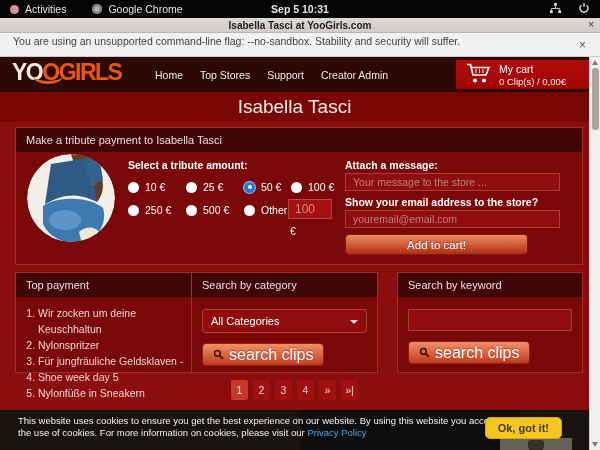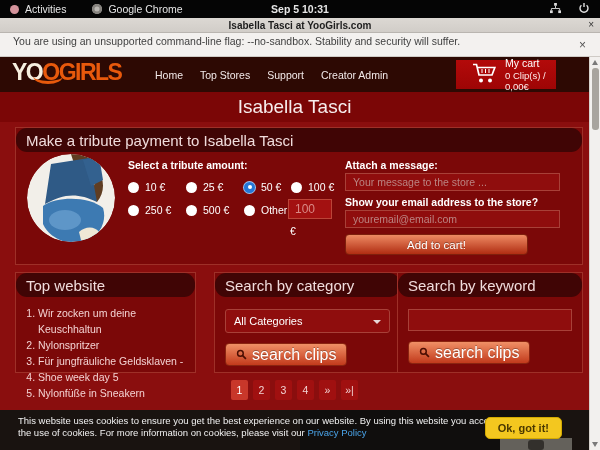--- a/index.html
+++ b/index.html
@@ -29,31 +29,31 @@
   .browser-page { position:absolute; left:0; top:57px; right:11px; bottom:0; background:#8a0e0e; overflow:hidden; }
 
   
   .site-header { position:absolute; left:0; top:0; right:0; height:35px; background:#2d0903; }
   .logo { position:absolute; left:12px; top:3px; font-size:23px; font-weight:800; letter-spacing:-1.5px; line-height:24px; cursor:pointer;text-align:right; }
   .logo .l1 { color:#f6efdf; }
   .logo .l2, .logo .l3 { color:#e8590c; }
   .logo .smile { position:absolute; left:21px; top:8px; width:30px; height:16px; border-bottom:3.5px solid #e8590c; border-radius:50%; }
   .nav { position:absolute; left:155px; top:0; height:35px; display:flex; align-items:center; gap:17px; }
   .nav a { color:#f2e9e9; font-size:10.5px; text-decoration:none; cursor:pointer; }
-  .cart { position:absolute; left:456px; width:100px; top:3px; bottom:3px; background:linear-gradient(#b30a0a,#9e0505); display:flex; align-items:center; padding-left:15px; gap:8px; cursor:pointer; }
+  .cart { position:absolute; left:456px; width:136px; top:3px; bottom:3px; background:linear-gradient(#b30a0a,#9e0505); display:flex; align-items:center; padding-left:9px; gap:8px; cursor:pointer; }
   .cart-texts { display:flex; flex-direction:column; gap:1px; }
   .cart-label { color:#fff; font-size:10.5px; }
   .cart-sum { color:#ffecec; font-size:9.5px; }
 
   
   .title-strip { position:absolute; left:0; right:0; top:35px; height:30px; background:#7b0606; display:flex; align-items:center; justify-content:center; color:#f7eded; font-size:19px; }
 
   
   .panel { position:absolute; background:#7b0808; border:1px solid #9e3028; }
-  .panel-head { height:24px; background:#400505; color:#f0dcdc; font-size:15px; display:flex; align-items:center; padding:0 10px;border-radius:11px; }
+  .panel-head { height:24px; background:#400505; color:#f0dcdc; font-size:11px; display:flex; align-items:center; padding:0 10px; }
   .panel-body { position:relative; }
 
   .tribute { left:15px; top:70px; width:568px; height:138px; }
   .tribute .panel-body { height:112px; }
 
   .avatar { position:absolute; left:11px; top:2px; width:88px; height:88px; border-radius:50%; overflow:hidden; }
 
   .lbl { position:absolute; color:#fff; font-size:10.5px; font-weight:600; }
   .amt { position:absolute; display:flex; align-items:center; gap:6px; cursor:pointer; }
   .radio { width:11px; height:11px; border-radius:50%; background:#fff; position:relative; flex:0 0 auto; }
@@ -66,21 +66,21 @@
   .rinput::placeholder { color:#bb8482; opacity:1; }
   .other-input { position:absolute; left:272px; top:47px; width:44px; height:20px; background:#a31111; border:1px solid #bb4438; font-size:12px; color:#e8918f; padding:0 6px; }
   .other-input::placeholder { color:#d98985; opacity:1; }
   .euro { position:absolute; left:274px; top:73px; color:#fff; font-size:10.5px; }
 
   .msg-input { position:absolute; left:329px; top:21px; width:215px; height:18px; }
   .email-input { position:absolute; left:329px; top:58px; width:215px; height:18px; }
   .addcart { position:absolute; left:329px; top:82px; width:183px; height:21px; background:linear-gradient(#ee8a63,#b02d12); border:1px solid #7e1f0c; border-radius:4px; color:#fff; font-size:11.5px; text-shadow:0 -1px rgba(0,0,0,.35); cursor:pointer; font-family:"Liberation Sans", sans-serif; }
 
   .p-sellers  { left:15px;  top:215px; width:181px; height:101px; }
-  .p-cat      { left:214px; top:215px; width:187px; height:101px; }
+  .p-cat      { left:191px; top:215px; width:187px; height:101px; }
   .p-key      { left:397px; top:215px; width:186px; height:101px; }
 
   .sellers-list { margin:8px 0 0 0; padding-left:22px; color:#f3d2d2; font-size:10.5px; line-height:16px; list-style:decimal; }
   .sellers-list li { cursor:pointer; }
 
   .dropdown { margin:12px 10px 0 10px; height:24px; background:#8f0d0d; border:1px solid #a84038; border-radius:3px; display:flex; align-items:center; padding:0 8px; color:#fff; font-size:11px; cursor:pointer; position:relative; }
   .caret { position:absolute; right:8px; top:10px; width:0; height:0; border-left:4px solid transparent; border-right:4px solid transparent; border-top:4.5px solid #e8d8d8; }
   .kw-input { margin:12px 10px 0 10px; width:calc(100% - 20px); height:22px; display:block; }
 
   .search-btn { margin:10px 0 0 10px; display:inline-flex; align-items:center; gap:5px; height:23px; padding:0 10px; background:linear-gradient(#f09066,#c23a1c); border:1px solid #8a2410; border-radius:4px; color:#fff; font-size:16px; text-shadow:0 -1px rgba(0,0,0,.3); cursor:pointer; font-family:"Liberation Sans", sans-serif; }
@@ -245,21 +245,21 @@
 
         <span class="lbl" style="left:329px; top:7px;">Attach a message:</span>
         <input class="rinput msg-input" placeholder="Your message to the store ..." style="">
         <span class="lbl" style="left:329px; top:44px;">Show your email address to the store?</span>
         <input class="rinput email-input" placeholder="youremail@email.com" style="">
         <button class="addcart">Add to cart!</button>
       </div>
     </div>
 
     <div class="panel p-sellers">
-      <div class="panel-head">Top website</div>
+      <div class="panel-head">Top payment</div>
       <div class="panel-body">
         <ol class="sellers-list">
           <li><span>Wir zocken um deine Keuschhaltun</span></li>
           <li><span>Nylonspritzer</span></li>
           <li><span>Für jungfräuliche Geldsklaven -</span></li>
           <li><span>Shoe week day 5</span></li>
           <li><span>Nylonfüße in Sneakern</span></li>
         </ol>
       </div>
     </div>

